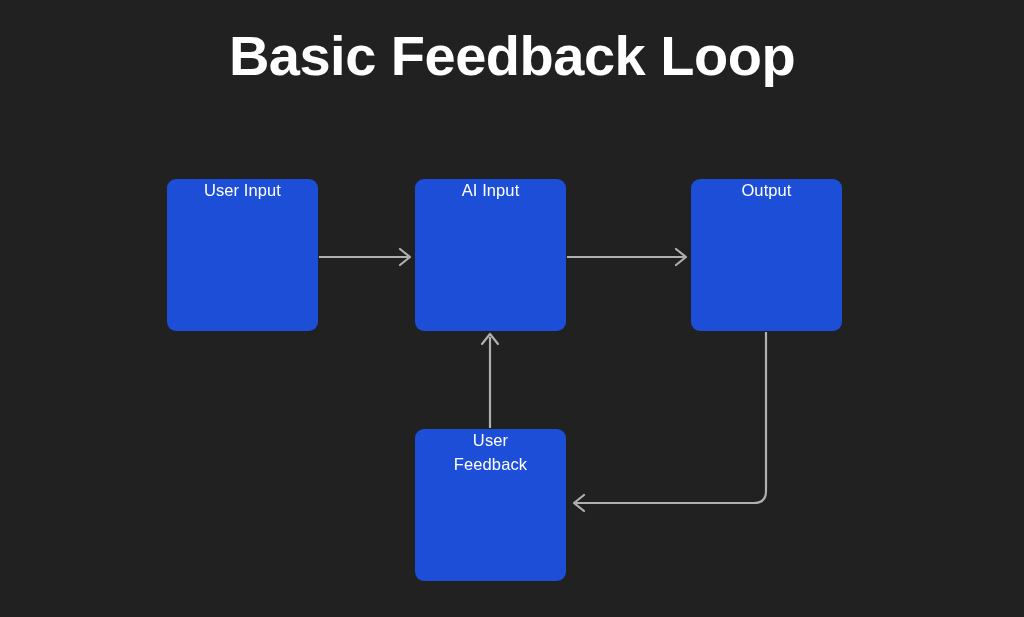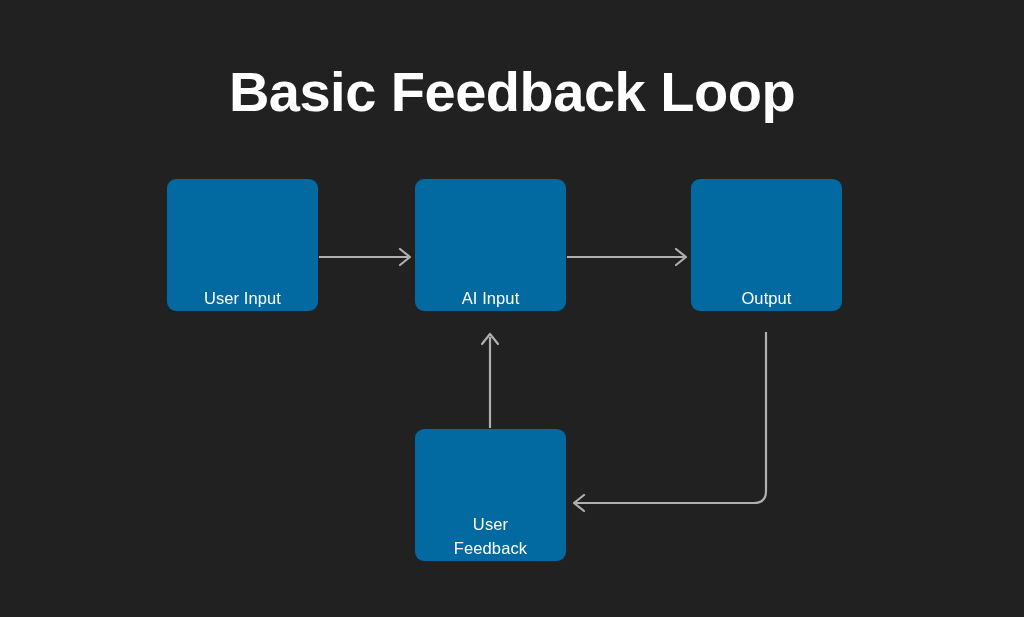--- a/index.html
+++ b/index.html
@@ -22,30 +22,29 @@
     left: 0;
     top: 28px;
     width: 1024px;
     text-align: center;
     color: #ffffff;
     font-size: 56px;
     font-weight: bold;
     letter-spacing: -0.5px;
     line-height: 1.0;
     white-space: nowrap;
-    margin-top: 36px;
   }
   .node {
     position: absolute;
     width: 151px;
-    height: 132px;
+    height: 152px;
     border-radius: 9px;
-    background: #0369a1;
+    background: #1d4ed8;
     display: flex;
-    align-items: flex-end;
+    align-items: flex-start;
     justify-content: center;
     box-sizing: border-box;
   }
   .node-label {
     color: #ffffff;
     font-size: 16.5px;
     font-weight: normal;
     line-height: 1.45;
     text-align: center;
     letter-spacing: 0.1px;

